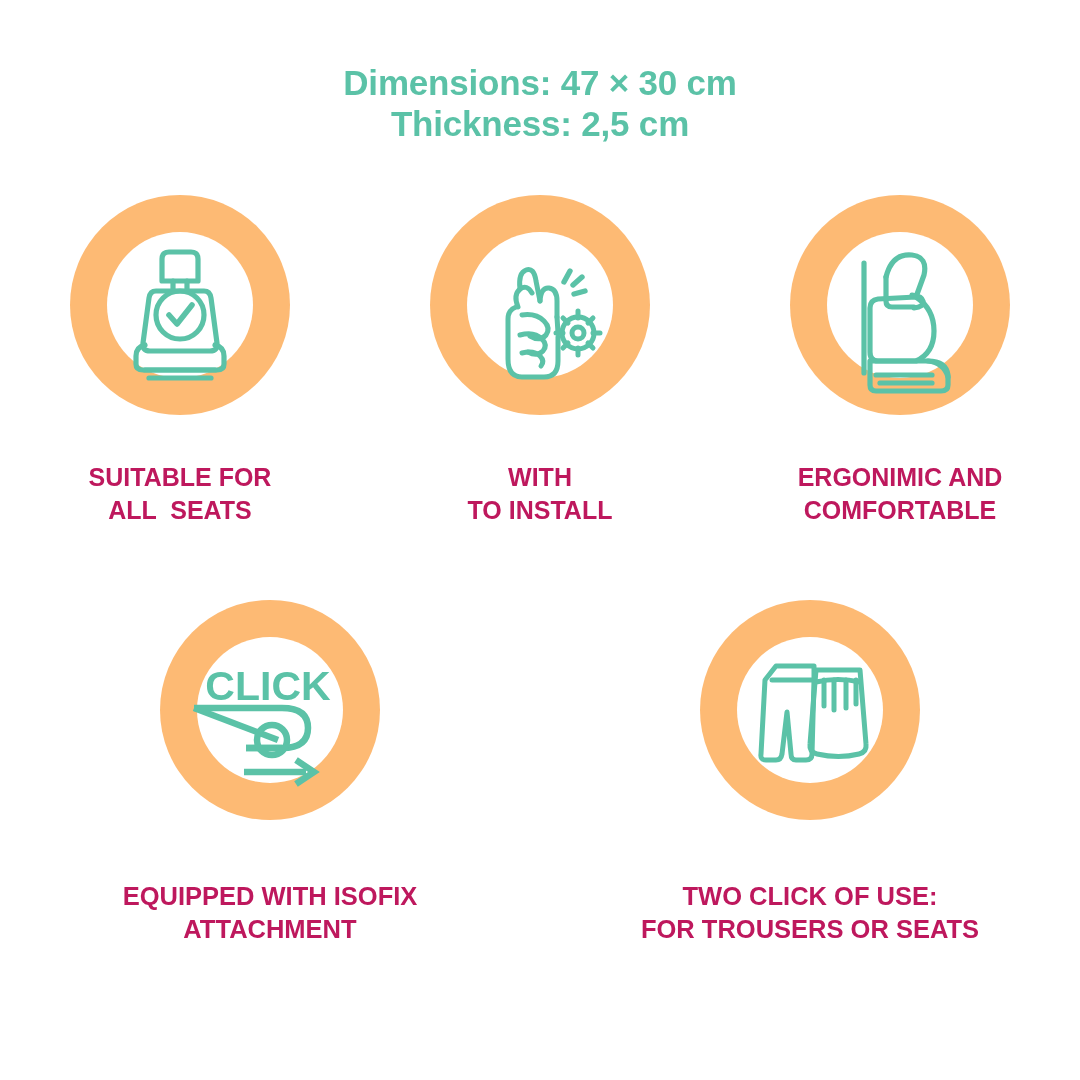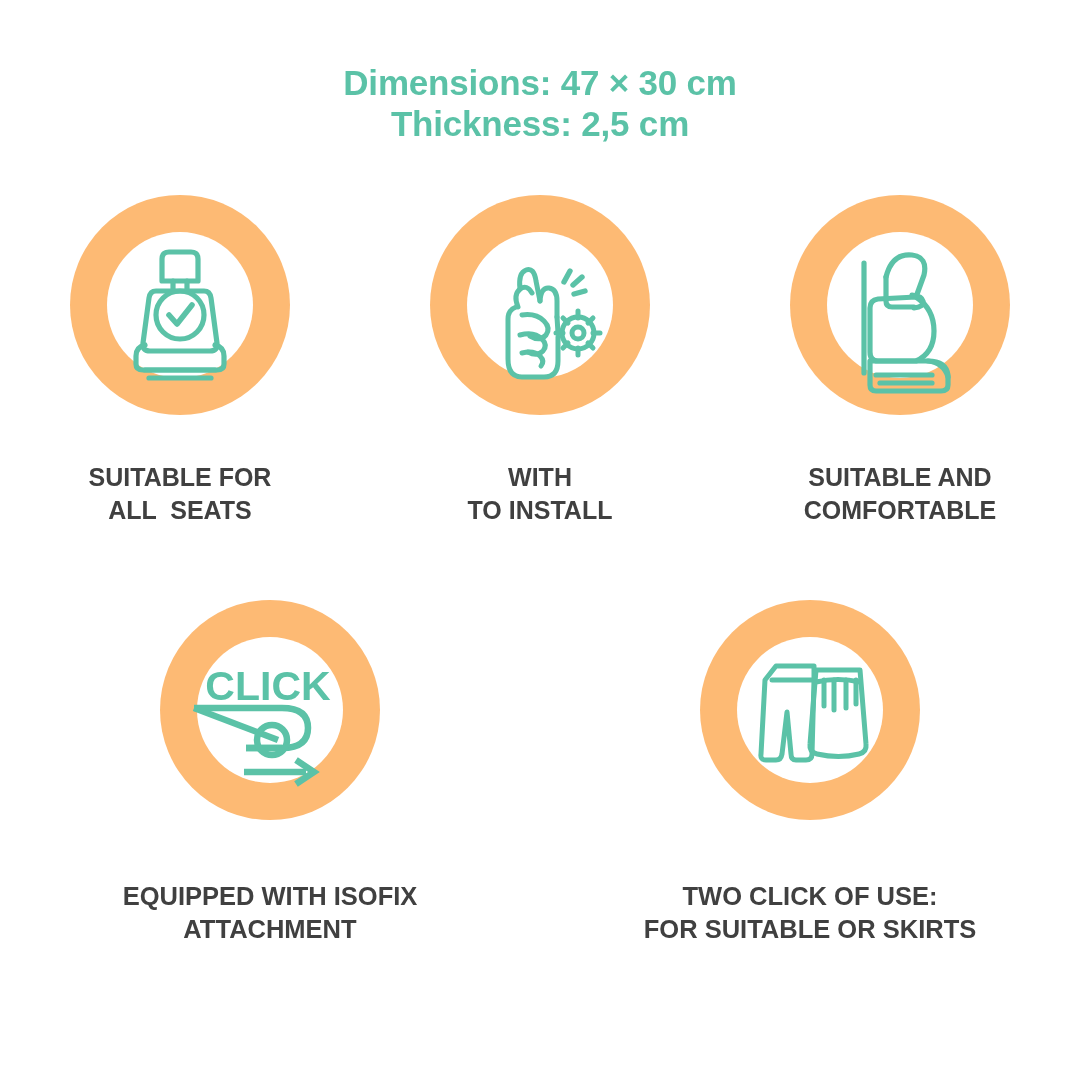--- a/index.html
+++ b/index.html
@@ -69,21 +69,21 @@
   .badge .art {
     position:absolute;
     left:0; top:0;
     width:220px; height:220px;
   }
 
   
   .caption {
     margin-top:46px;
     text-align:center;
-    color:#404040;
+    color:#be185d;
     font-weight:bold;
     font-size:25px;
     line-height:33px;
     letter-spacing:0px;
   }
   .caption .cline { display:block; white-space:pre; }
 
   .row-2 .caption { margin-top:60px; }
   .row-2 .caption .cline { font-size:25.5px; }
 </style>
@@ -182,21 +182,21 @@
               <path d="M80 166 h58 q18 0 20 14 v10 q0 6 -7 6 H86 q-6 0 -6 -6 z"></path>
 
               <path d="M86 180 h56"></path>
               <path d="M90 188 h52"></path>
 
               <path d="M138 166 q16 2 20 16"></path>
             </g>
           </svg>
         </div>
         <div class="caption">
-          <span class="cline">SUITABLE AND</span>
+          <span class="cline">ERGONIMIC AND</span>
           <span class="cline">COMFORTABLE</span>
         </div>
       </div>
     </div>
 
     <div class="row row-2">
 
       <div class="cell">
         <div class="badge">
           <div class="disc"></div>
@@ -241,19 +241,19 @@
               <path d="M134 80 v30"></path>
               <path d="M146 80 v28"></path>
               <path d="M156 80 v24"></path>
 
               <path d="M116 82 q22 -5 44 0"></path>
             </g>
           </svg>
         </div>
         <div class="caption">
           <span class="cline">TWO CLICK OF USE:</span>
-          <span class="cline">FOR SUITABLE OR SKIRTS</span>
+          <span class="cline">FOR TROUSERS OR SEATS</span>
         </div>
       </div>
 
     </div>
   </div>
 </div>
 
 </body></html>

